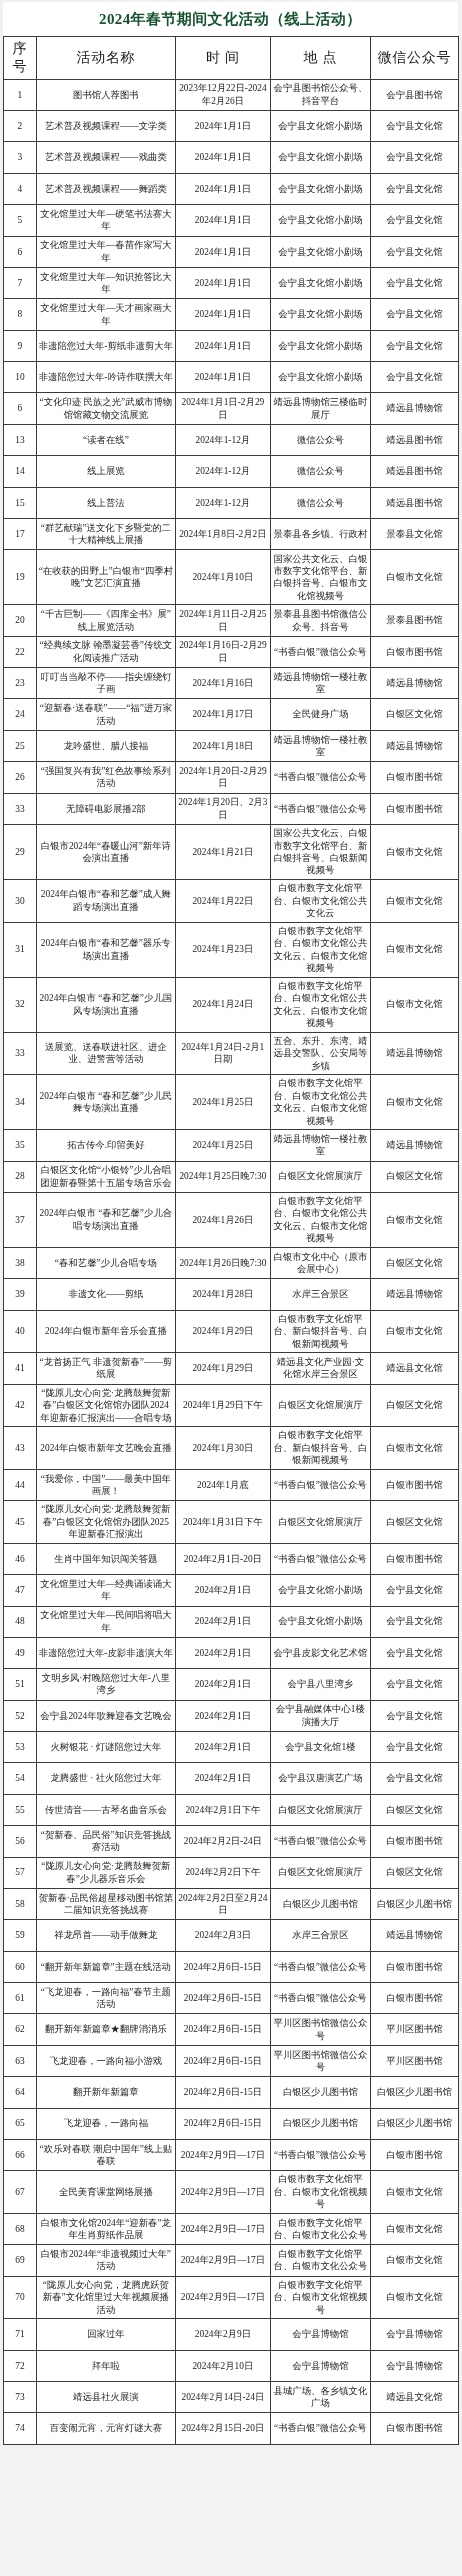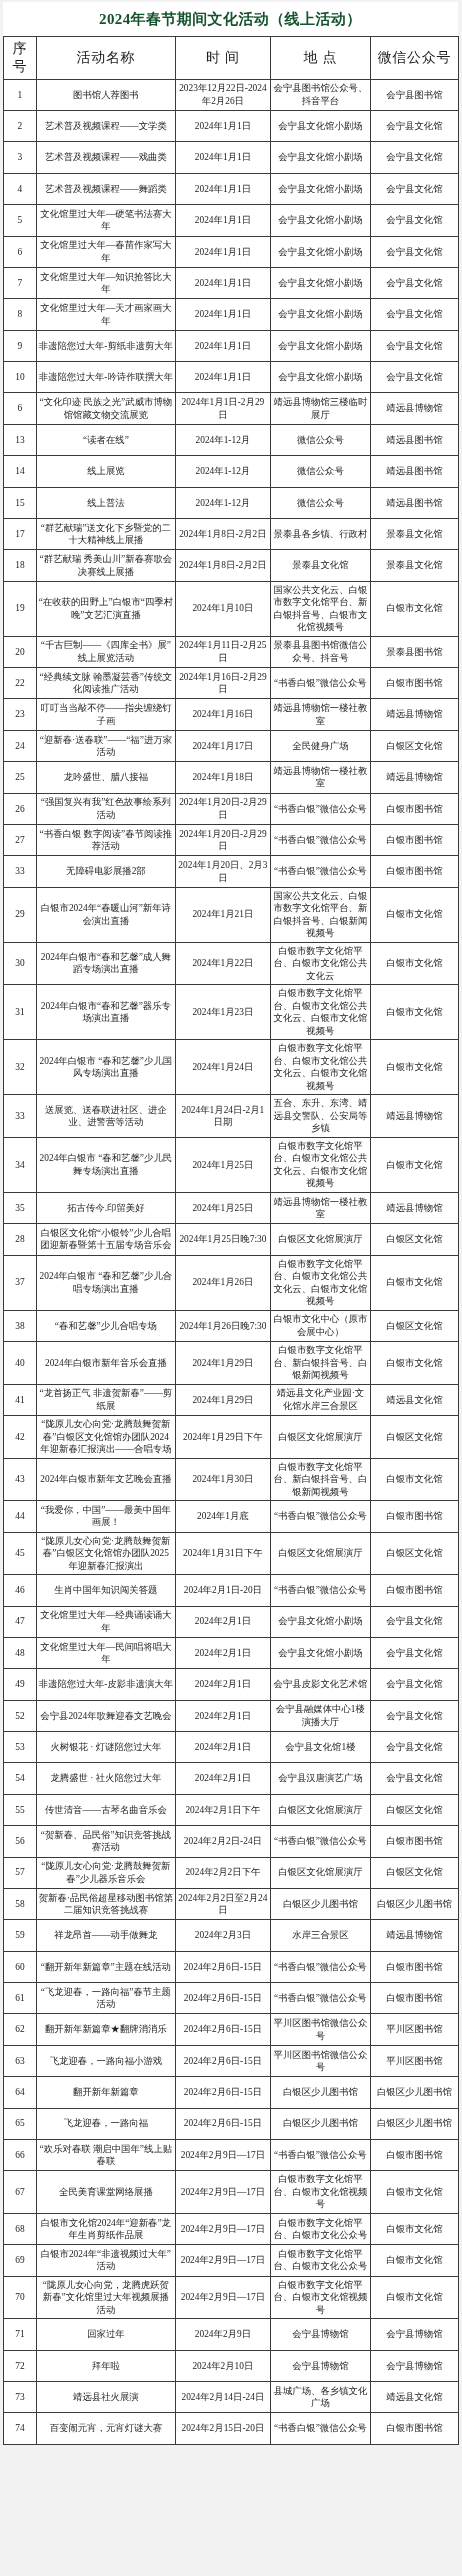--- a/index.html
+++ b/index.html
@@ -173,27 +173,20 @@
     <td>靖远县图书馆</td>
   </tr>
         <tr>
     <td>17</td>
     <td>“群艺献瑞”送文化下乡暨党的二十大精神线上展播</td>
     <td>2024年1月8日-2月2日</td>
     <td>景泰县各乡镇、行政村</td>
     <td>景泰县文化馆</td>
   </tr>
         <tr>
-    <td>18</td>
-    <td>“群艺献瑞 秀美山川”新春赛歌会决赛线上展播</td>
-    <td>2024年1月8日-2月2日</td>
-    <td>景泰县文化馆</td>
-    <td>景泰县文化馆</td>
-  </tr>
-        <tr>
     <td>19</td>
     <td>“在收获的田野上”白银市“四季村晚”文艺汇演直播</td>
     <td>2024年1月10日</td>
     <td>国家公共文化云、白银市数字文化馆平台、新白银抖音号、白银市文化馆视频号</td>
     <td>白银市文化馆</td>
   </tr>
         <tr>
     <td>20</td>
     <td>“千古巨制——《四库全书》展”线上展览活动</td>
     <td>2024年1月11日-2月25日</td>
@@ -229,27 +222,20 @@
     <td>靖远县博物馆</td>
   </tr>
         <tr>
     <td>26</td>
     <td>“强国复兴有我”红色故事绘系列活动</td>
     <td>2024年1月20日-2月29日</td>
     <td>“书香白银”微信公众号</td>
     <td>白银市图书馆</td>
   </tr>
         <tr>
-    <td>27</td>
-    <td>“书香白银 数字阅读”春节阅读推荐活动</td>
-    <td>2024年1月20日-2月29日</td>
-    <td>“书香白银”微信公众号</td>
-    <td>白银市图书馆</td>
-  </tr>
-        <tr>
     <td>33</td>
     <td>无障碍电影展播2部</td>
     <td>2024年1月20日、2月3日</td>
     <td>“书香白银”微信公众号</td>
     <td>白银市图书馆</td>
   </tr>
         <tr>
     <td>29</td>
     <td>白银市2024年“春暖山河”新年诗会演出直播</td>
     <td>2024年1月21日</td>
@@ -311,20 +297,27 @@
     <td>2024年1月26日</td>
     <td>白银市数字文化馆平台、白银市文化馆公共文化云、白银市文化馆视频号</td>
     <td>白银市文化馆</td>
   </tr>
         <tr>
     <td>38</td>
     <td>“春和艺馨”少儿合唱专场</td>
     <td>2024年1月26日晚7:30</td>
     <td>白银市文化中心（原市会展中心）</td>
     <td>白银区文化馆</td>
+  </tr>
+        <tr>
+    <td>39</td>
+    <td>非遗文化——剪纸</td>
+    <td>2024年1月28日</td>
+    <td>水岸三合景区</td>
+    <td>靖远县博物馆</td>
   </tr>
         <tr>
     <td>40</td>
     <td>2024年白银市新年音乐会直播</td>
     <td>2024年1月29日</td>
     <td>白银市数字文化馆平台、新白银抖音号、白银新闻视频号</td>
     <td>白银市文化馆</td>
   </tr>
         <tr>
     <td>41</td>
@@ -380,20 +373,27 @@
     <td>文化馆里过大年—民间唱将唱大年</td>
     <td>2024年2月1日</td>
     <td>会宁县文化馆小剧场</td>
     <td>会宁县文化馆</td>
   </tr>
         <tr>
     <td>49</td>
     <td>非遗陪您过大年-皮影非遗演大年</td>
     <td>2024年2月1日</td>
     <td>会宁县皮影文化艺术馆</td>
+    <td>会宁县文化馆</td>
+  </tr>
+        <tr>
+    <td>51</td>
+    <td>文明乡风·村晚陪您过大年-八里湾乡</td>
+    <td>2024年2月1日</td>
+    <td>会宁县八里湾乡</td>
     <td>会宁县文化馆</td>
   </tr>
         <tr>
     <td>52</td>
     <td>会宁县2024年歌舞迎春文艺晚会</td>
     <td>2024年2月1日</td>
     <td>会宁县融媒体中心1楼演播大厅</td>
     <td>会宁县文化馆</td>
   </tr>
         <tr>

